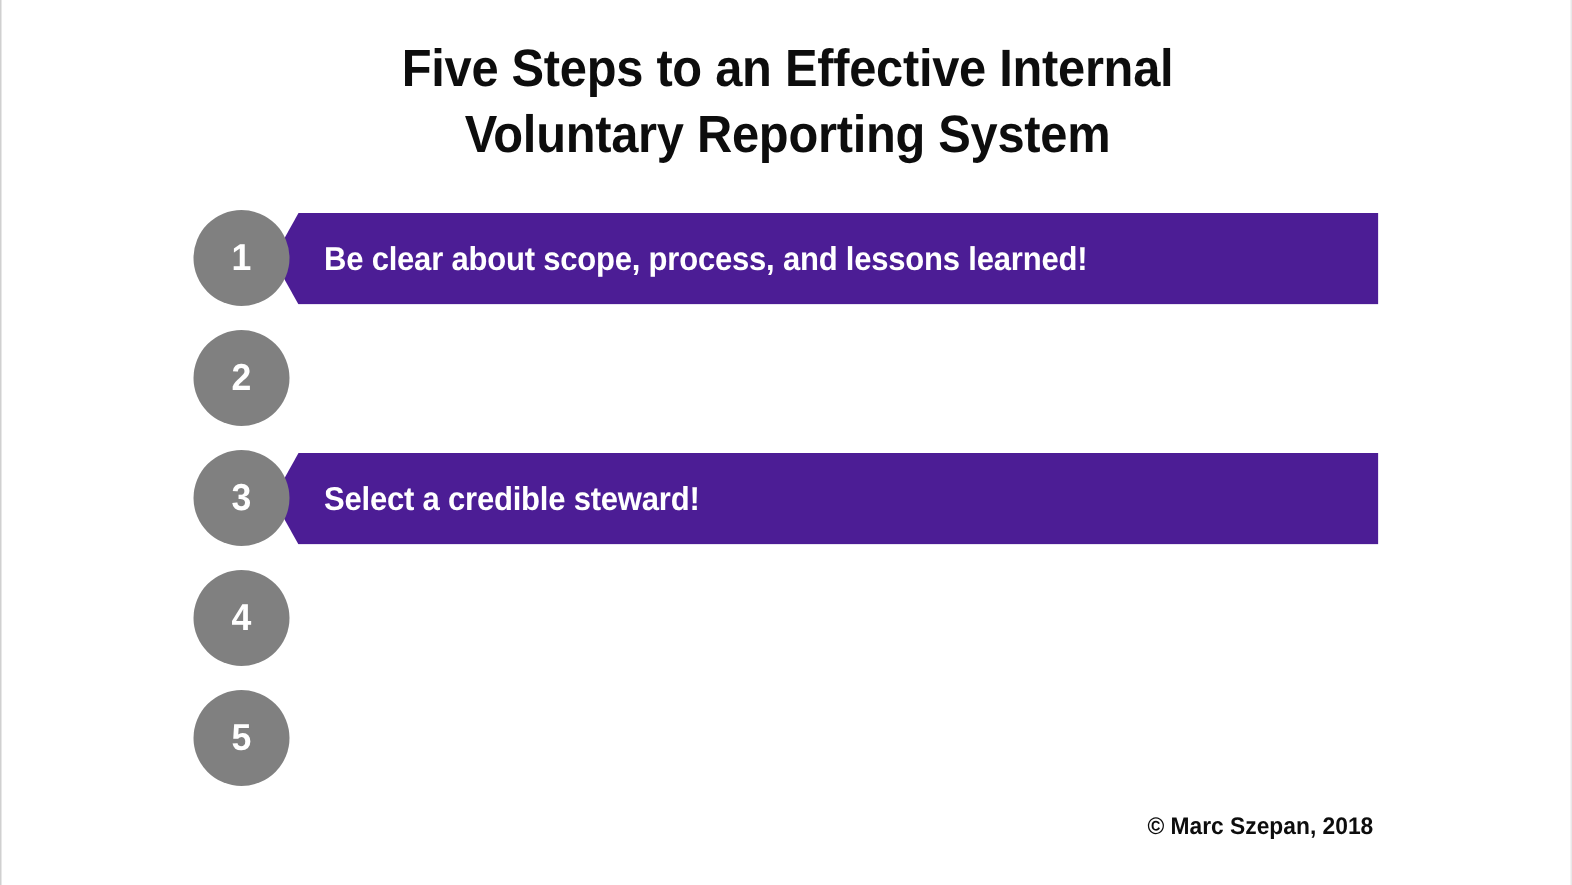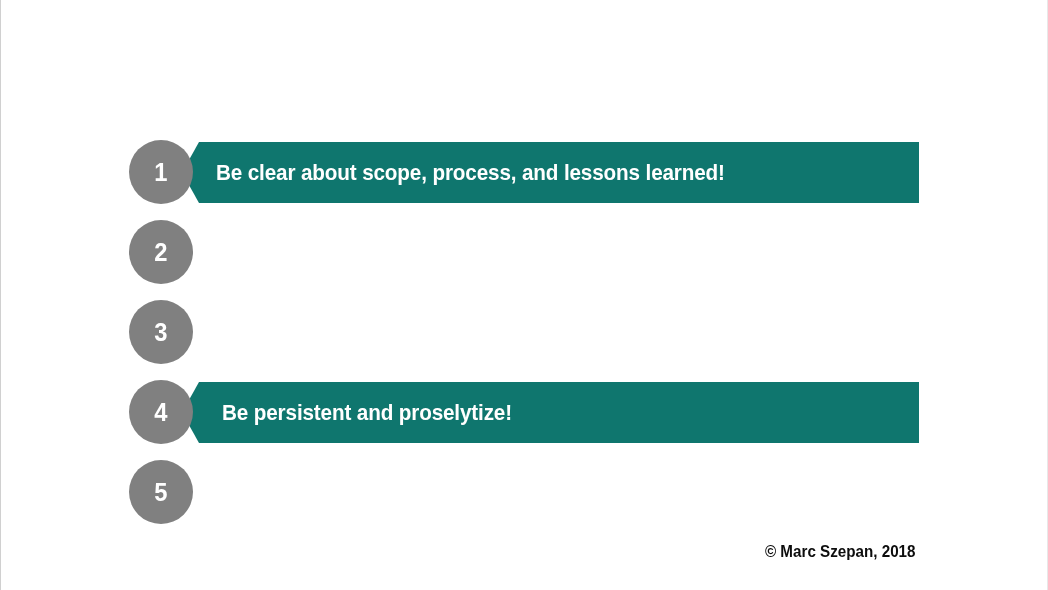--- a/index.html
+++ b/index.html
@@ -57,21 +57,21 @@
     margin-bottom: 0;
   }
 
   
   .step-bar {
     position: absolute;
     left: 181px;
     top: 0;
     width: 737px;
     height: 61px;
-    background: #0f766e;
+    background: #4c1d95;
     -webkit-clip-path: polygon(17px 0, 100% 0, 100% 100%, 17px 100%, 0 50%);
     clip-path: polygon(17px 0, 100% 0, 100% 100%, 17px 100%, 0 50%);
     display: flex;
     align-items: center;
   }
   .step-text {
     font-family: "Liberation Sans", sans-serif;
     font-weight: bold;
     font-size: 22px;
     color: #ffffff;
@@ -119,48 +119,52 @@
     white-space: nowrap;
     transform: scaleX(0.95);
     transform-origin: right center;
   }
 </style>
 </head>
 <body>
 
 <div id="slide">
 
+  <div class="title-block">
+    <div class="title-line">Five Steps to an Effective Internal</div>
+    <div class="title-line">Voluntary Reporting System</div>
+  </div>
 
   <div id="steps">
 
     <div class="step-row">
       <div class="step-bar">
         <span class="step-text">Be clear about scope, process, and lessons learned!</span>
       </div>
       <div class="step-badge">
         <span class="step-number">1</span>
       </div>
     </div>
 
     <div class="step-row">
       <div class="step-badge">
         <span class="step-number">2</span>
       </div>
     </div>
 
     <div class="step-row">
+      <div class="step-bar">
+        <span class="step-text">Select a credible steward!</span>
+      </div>
       <div class="step-badge">
         <span class="step-number">3</span>
       </div>
     </div>
 
     <div class="step-row indented">
-      <div class="step-bar">
-        <span class="step-text">Be persistent and proselytize!</span>
-      </div>
       <div class="step-badge">
         <span class="step-number">4</span>
       </div>
     </div>
 
     <div class="step-row">
       <div class="step-badge">
         <span class="step-number">5</span>
       </div>
     </div>

